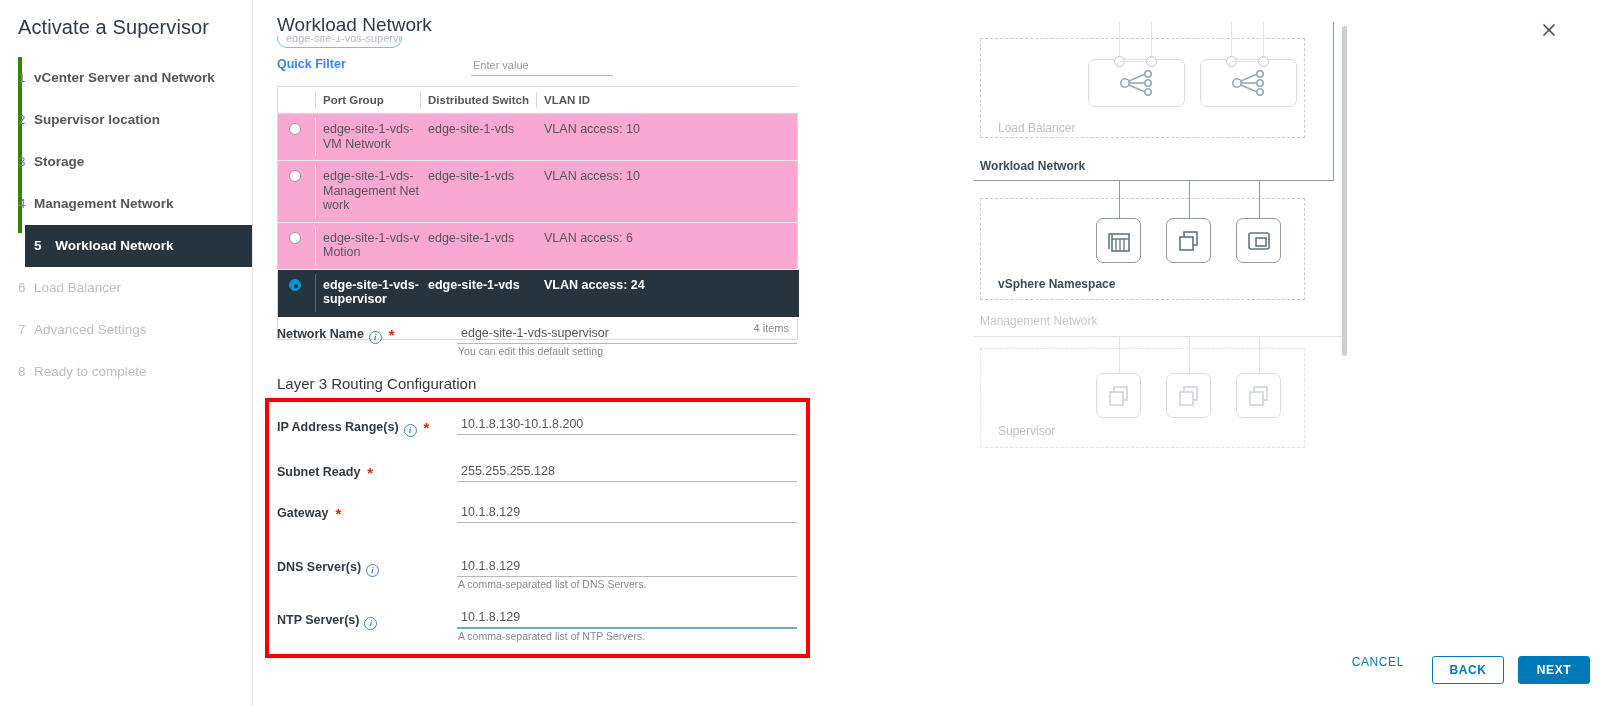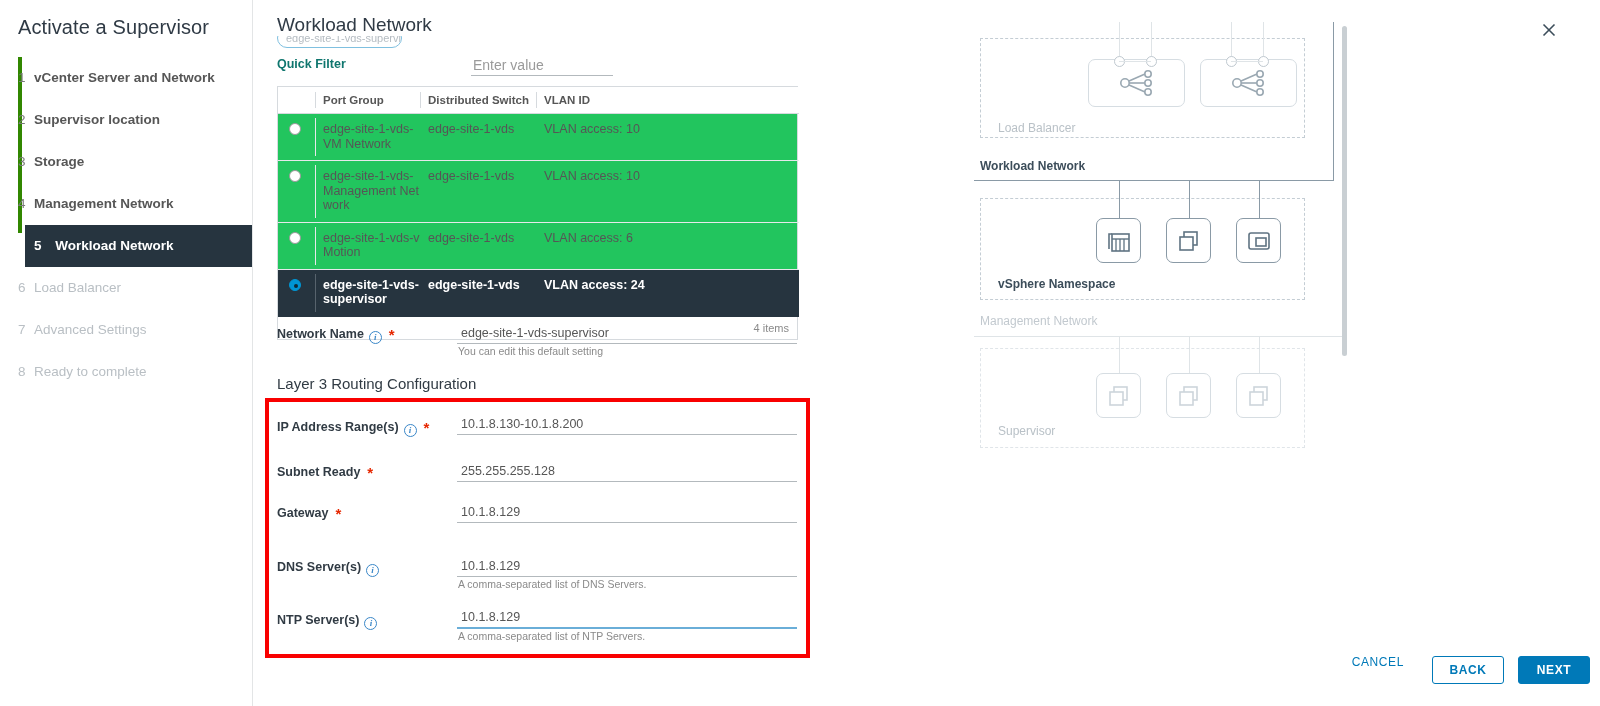--- a/index.html
+++ b/index.html
@@ -59,33 +59,33 @@
     border: 1px solid #7fc0e0; border-radius: 10px; background: #fff;
     color: #b5bcc2; font-size: 11px; line-height: 18px; padding-left: 8px;
     overflow: hidden; white-space: nowrap;
   }
   #title-mask {
     position: absolute; left: 20px; top: 8px; width: 420px; height: 28px; background: #fff;
   }
 
   
   #quickfilter-label {
-    position: absolute; left: 24px; top: 57px; font-size: 12.5px; font-weight: bold; color: #0f766e;
+    position: absolute; left: 24px; top: 57px; font-size: 12.5px; font-weight: bold; color: #3b82f6;
   }
   #quickfilter-input {
     position: absolute; left: 218px; top: 55px; width: 142px; height: 21px;
     border: none; border-bottom: 1px solid #b3b9bd; background: transparent;
-    font-family: "Liberation Sans", sans-serif; font-size: 14px; color: #565656; outline: none;
+    font-family: "Liberation Sans", sans-serif; font-size: 11px; color: #565656; outline: none;
   }
   #quickfilter-input::placeholder { color: #9a9a9a; }
 
   
   #table-wrap {
     position: absolute; left: 24px; top: 86px; width: 521px;
-    border: 1px solid #d6dade; background: #22c55e;
+    border: 1px solid #d6dade; background: #f9a8d4;
   }
   table#pg-table { border-collapse: collapse; width: 100%; table-layout: fixed; }
   #pg-table thead th {
     font-size: 11.5px; font-weight: bold; color: #565656; text-align: left;
     padding: 7px 0 7px 8px; border-bottom: 1px solid #d6dade;
     position: relative; background: #fff;
   }
   #pg-table thead th.c-sel { width: 37px; }
   #pg-table thead th.c-pg  { width: 105px; }
   #pg-table thead th.c-ds  { width: 116px; }

